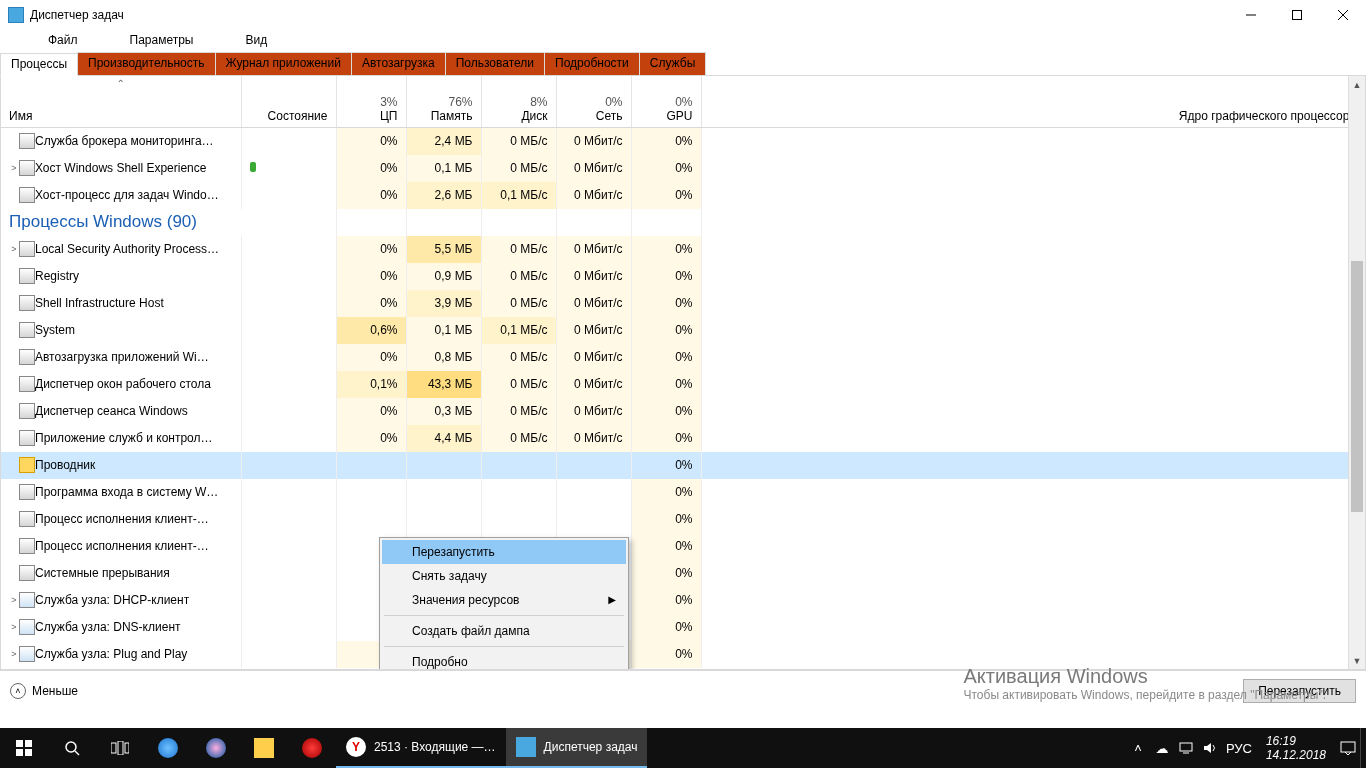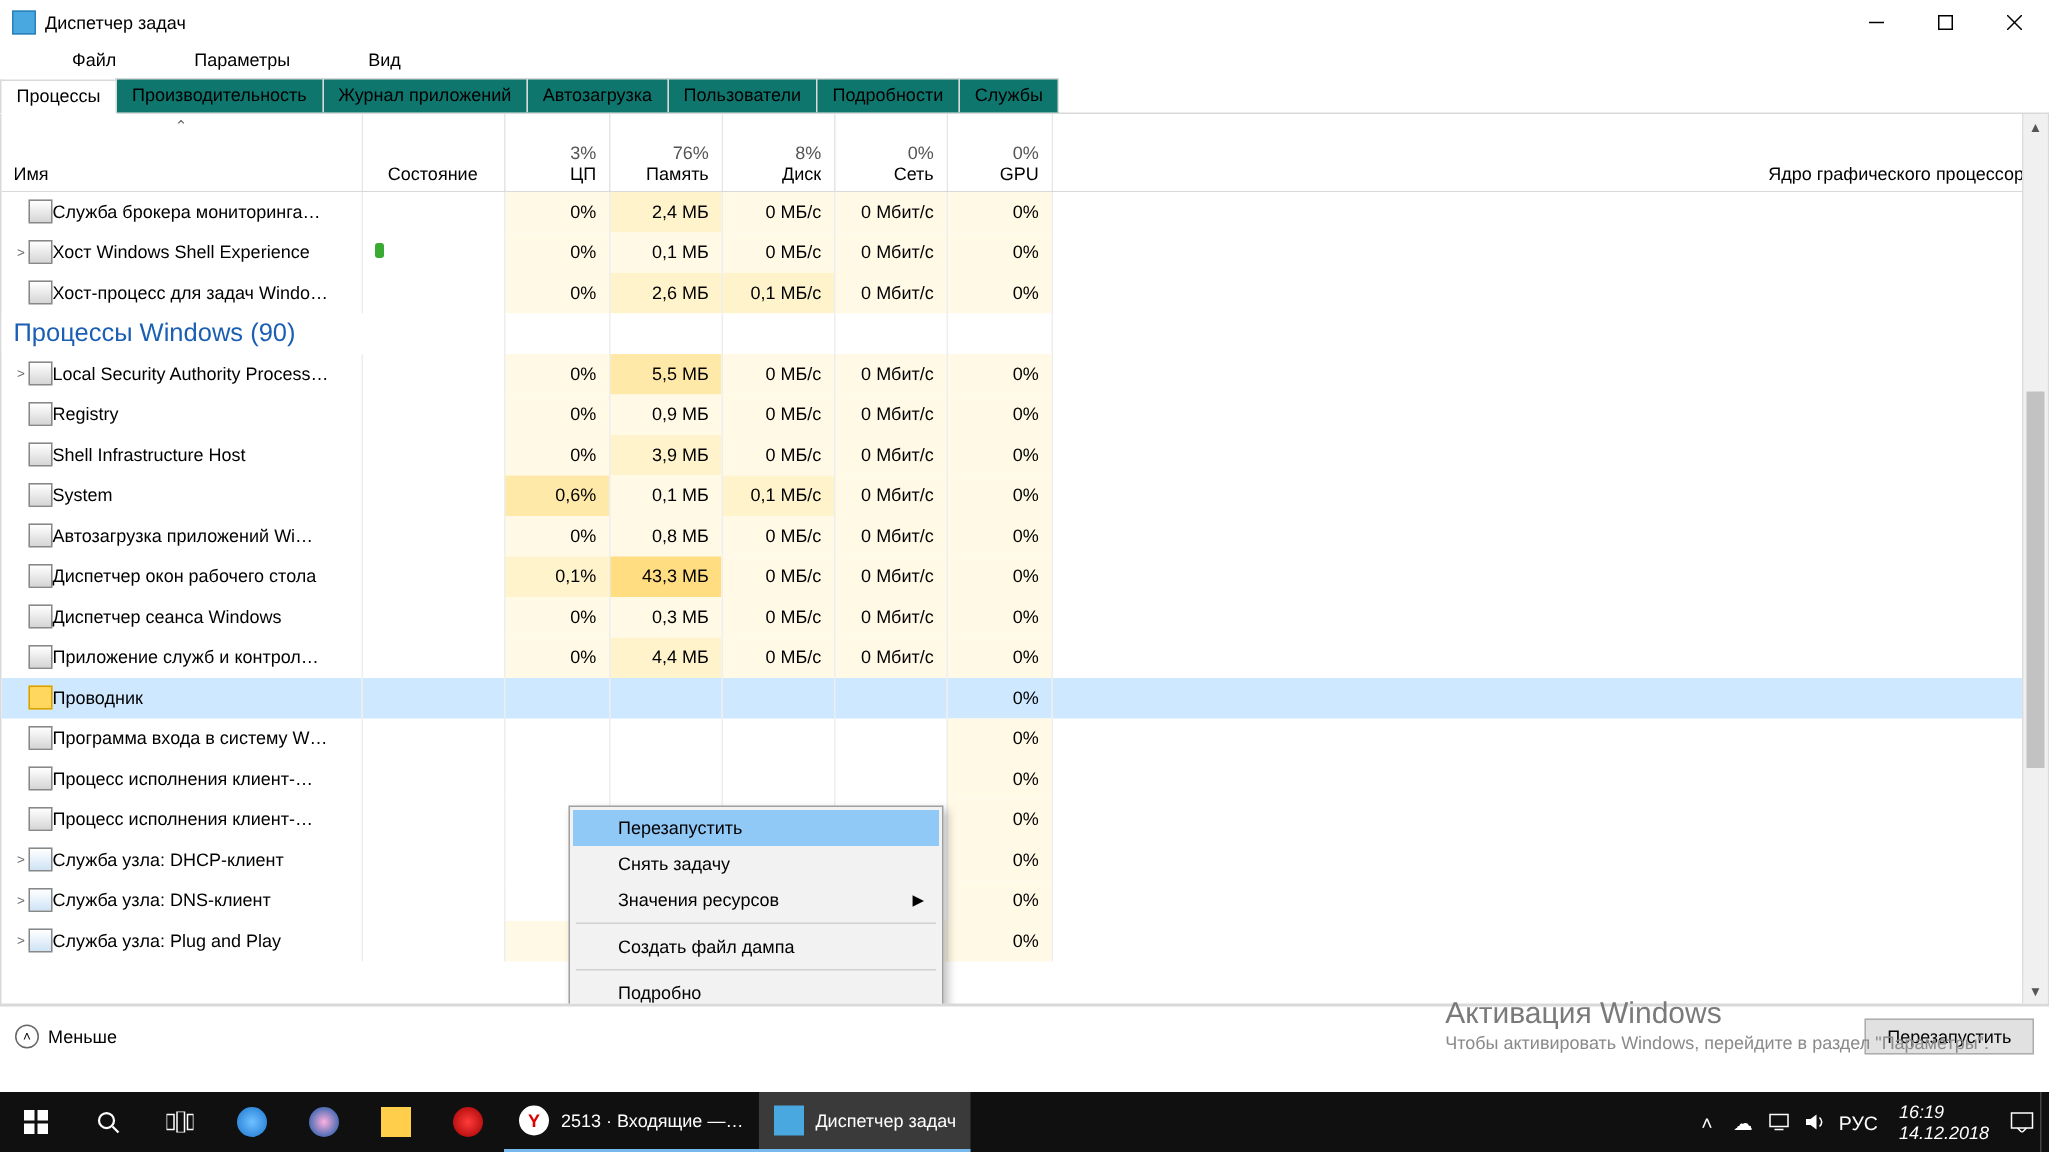--- a/index.html
+++ b/index.html
@@ -10,30 +10,30 @@
   .titlebar .title { flex:1; color:#000; }
   .winbtns { display:flex; }
   .winbtn { width:46px; height:30px; display:flex; align-items:center; justify-content:center; color:#000; }
   
   .menubar { height:20px; display:flex; align-items:center; padding:0 4px; }
   .menubar .m { padding:2px 8px;margin-left:36px; }
   
   .tabstrip { height:24px; display:flex; border-bottom:1px solid #d9d9d9; margin-top:2px;}
   .tab { padding:3px 10px; border:1px solid #d9d9d9; border-bottom:none; background:#fff; margin-right:-1px;}
   .tab.active { background:#fff; border-bottom:1px solid #fff; position:relative; top:1px;}
-  .tab.inactive { background:#0f766e; }
+  .tab.inactive { background:#c2410c; }
   
   .tablewrap { position:relative; height:594px; border:1px solid #d9d9d9; border-top:none; margin:0 0 0 0; overflow:hidden;}
   table { border-collapse:collapse; width:100%; }
   thead th { font-weight:normal; border-right:1px solid #e5e5e5; border-bottom:1px solid #d9d9d9; padding:0 8px; height:40px; vertical-align:bottom; background:#fff; position:relative;}
   thead th.sorted::before { content:"⌃"; position:absolute; left:50%; top:2px; transform:translateX(-50%); font-size:10px; color:#666;}
   thead th .pct { display:block; text-align:right; color:#555;}
   thead th .lbl { display:block; text-align:right; padding-bottom:4px;}
   thead th.name .lbl { text-align:left; }
-  thead th.status .lbl { text-align:center;margin-top:33px; }
+  thead th.status .lbl { text-align:right;margin-top:33px; }
   thead th.gpuengine .lbl { text-align:right; }
   tbody td { border-right:1px solid #eee; height:27px; padding:0 8px; white-space:nowrap; }
   tbody td.num { text-align:right; }
   tbody tr.selected td { background:#cde8ff !important; }
   tbody tr.group td { color:#1a5fb4; font-size:17px; padding-left:8px; background:#fff;}
   .namecell { display:flex; align-items:center; gap:0; }
   .exp { width:10px; display:inline-block; text-align:center; color:#666; font-size:9px;}
   .picon { width:16px; height:16px; display:inline-block; border:1px solid #888; background:linear-gradient(#fff,#cfe3f5); flex-shrink:0;}
   .picon.sys { background:linear-gradient(#fff,#d5d5d5);}
   .picon.explorer { background:#ffd75e; border-color:#d8a000;}
@@ -410,20 +410,36 @@
           <td class="num "></td>
           <td class="num "></td>
           <td class="num "></td>
           <td class="num "></td>
           <td class="num h0">0%</td>
           <td></td>
         </tr>
         <tr>
           <td>
             <div class="namecell">
+              <span class="exp"></span>
+              <span class="picon sys"></span>
+              <span>Системные прерывания</span>
+            </div>
+          </td>
+          <td></td>
+          <td class="num "></td>
+          <td class="num "></td>
+          <td class="num "></td>
+          <td class="num "></td>
+          <td class="num h0">0%</td>
+          <td></td>
+        </tr>
+        <tr>
+          <td>
+            <div class="namecell">
               <span class="exp">&gt;</span>
               <span class="picon svc"></span>
               <span>Служба узла: DHCP-клиент</span>
             </div>
           </td>
           <td></td>
           <td class="num "></td>
           <td class="num "></td>
           <td class="num "></td>
           <td class="num "></td>

